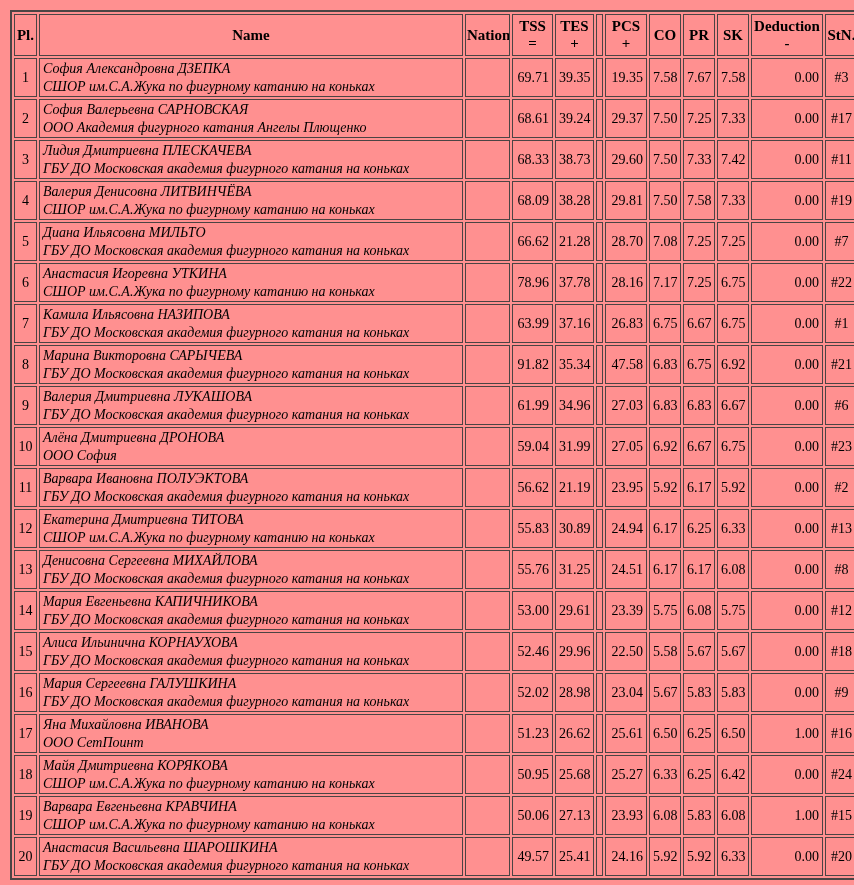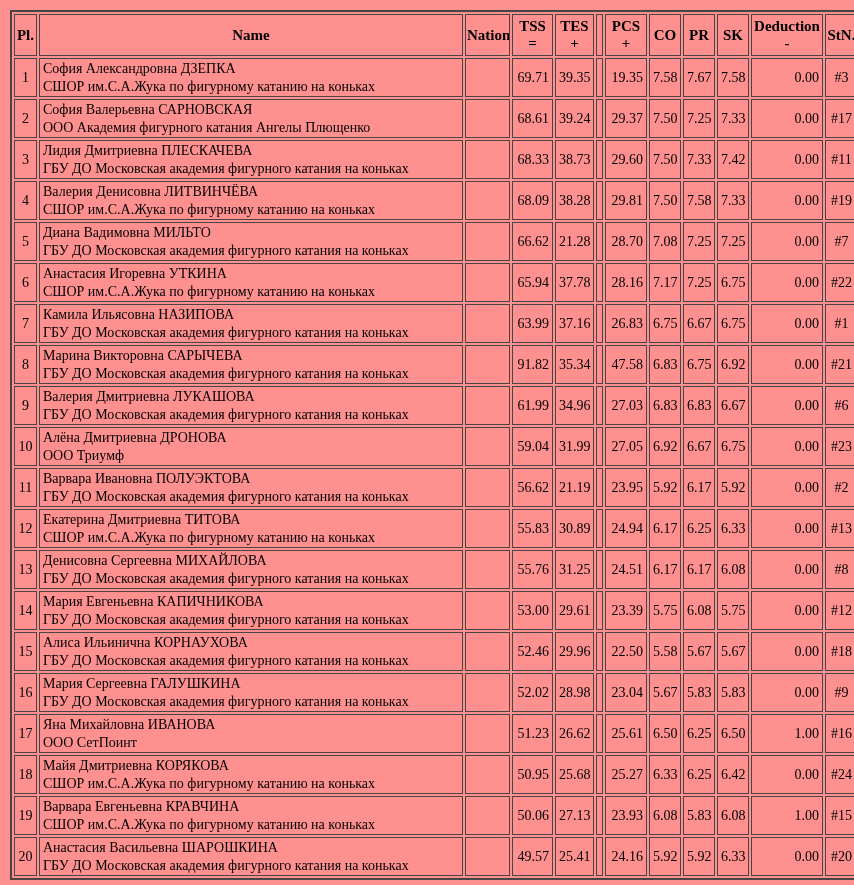--- a/index.html
+++ b/index.html
@@ -37,21 +37,21 @@
     height: 42px;
     padding: 0 1px;
   }
   tbody td {
     font-size: 14px;
     height: 39px;
   }
   td.ctr { text-align: center; }
   td.num { text-align: right; }
   td.name-cell { text-align: left; padding-left: 3px; }
-  .name-cell .line { line-height: 18px; white-space: nowrap; }
+  .name-cell .line { line-height: 18px; white-space: nowrap; font-style: italic; }
 </style>
 </head>
 <body>
 
 <div class="page">
   <table class="results">
     <colgroup>
       <col style="width:23px">
         <col style="width:424px">
         <col style="width:45px">
@@ -158,42 +158,42 @@
     <td class="num">29.81</td>
     <td class="num">7.50</td>
     <td class="num">7.58</td>
     <td class="num">7.33</td>
     <td class="num">0.00</td>
     <td class="ctr">#19</td>
   </tr>
         <tr>
     <td class="ctr">5</td>
     <td class="name-cell">
-      <div class="line">Диана Вадимовна МИЛЬТО</div>
+      <div class="line">Диана Ильясовна МИЛЬТО</div>
       <div class="line">ГБУ ДО Московская академия фигурного катания на коньках</div>
     </td>
     <td class="ctr"></td>
     <td class="num">66.62</td>
     <td class="num">21.28</td>
     <td></td>
     <td class="num">28.70</td>
     <td class="num">7.08</td>
     <td class="num">7.25</td>
     <td class="num">7.25</td>
     <td class="num">0.00</td>
     <td class="ctr">#7</td>
   </tr>
         <tr>
     <td class="ctr">6</td>
     <td class="name-cell">
       <div class="line">Анастасия Игоревна УТКИНА</div>
       <div class="line">СШОР им.С.А.Жука по фигурному катанию на коньках</div>
     </td>
     <td class="ctr"></td>
-    <td class="num">65.94</td>
+    <td class="num">78.96</td>
     <td class="num">37.78</td>
     <td></td>
     <td class="num">28.16</td>
     <td class="num">7.17</td>
     <td class="num">7.25</td>
     <td class="num">6.75</td>
     <td class="num">0.00</td>
     <td class="ctr">#22</td>
   </tr>
         <tr>
@@ -244,21 +244,21 @@
     <td class="num">6.83</td>
     <td class="num">6.83</td>
     <td class="num">6.67</td>
     <td class="num">0.00</td>
     <td class="ctr">#6</td>
   </tr>
         <tr>
     <td class="ctr">10</td>
     <td class="name-cell">
       <div class="line">Алёна Дмитриевна ДРОНОВА</div>
-      <div class="line">ООО Триумф</div>
+      <div class="line">ООО София</div>
     </td>
     <td class="ctr"></td>
     <td class="num">59.04</td>
     <td class="num">31.99</td>
     <td></td>
     <td class="num">27.05</td>
     <td class="num">6.92</td>
     <td class="num">6.67</td>
     <td class="num">6.75</td>
     <td class="num">0.00</td>

